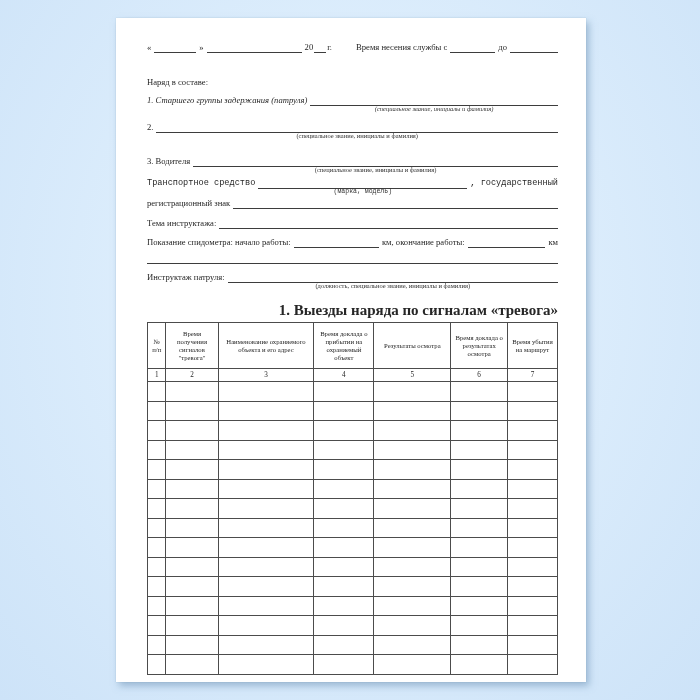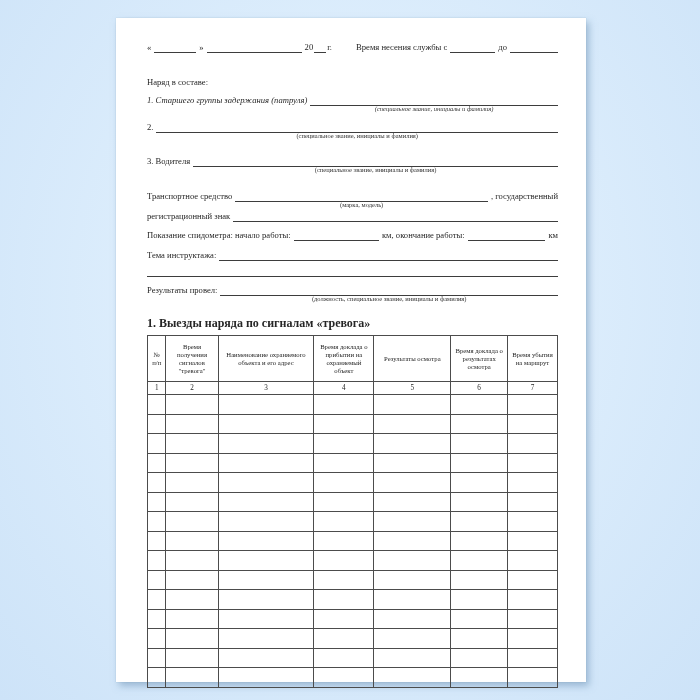--- a/index.html
+++ b/index.html
@@ -66,23 +66,23 @@
     text-align: center;
     font-size: 6.5px;
     line-height: 8px;
     color: #333333;
     white-space: nowrap;
   }
   .spread { justify-content: space-between; }
   .group { display: flex; align-items: flex-end; }
   .fullline { height: 7px; margin: 8px 0 0 0; border-bottom: 1px solid #3d3d3d; }
   .heading {
-    text-align: left;
+    text-align: right;
     font-weight: bold;
-    font-size: 12px;
+    font-size: 15px;
     line-height: 11px;
     margin-top: 22px;
   }
   table.log {
     width: 100%;
     border-collapse: collapse;
     table-layout: fixed;
     margin-top: 6px;
   }
   table.log th, table.log td {
@@ -103,21 +103,21 @@
     line-height: 9px;
     height: 13px;
     border-bottom: 1.5px solid #4c4c4c;
   }
   table.log tbody tr.empty td { height: 19.5px; }
   
   .mt13 { margin-top: 24px; }
   .mt7  { margin-top: 7px; font-style: italic; }
   .mt16 { margin-top: 16px; }
   .mt15 { margin-top: 23px; }
-  .mt11 { margin-top: 24px; }
+  .mt11 { margin-top: 11px; font-family: Liberation Mono, monospace; }
   .mt9  { margin-top: 9px; align-items: flex-end; }
   .mt8  { margin-top: 8px; }
 </style>
 </head>
 <body>
 
 <div class="paper">
 
   <div class="line spread">
     <span class="group">
@@ -168,37 +168,37 @@
       <span class="sub">(марка, модель)</span>
     </span>
     <span class="lbl">, государственный</span>
   </div>
 
   <div class="line mt9">
     <span class="lbl">регистрационный знак</span>
     <span class="fill"></span>
   </div>
 
+  <div class="line mt9">
+    <span class="lbl">Тема инструктажа:</span>
+    <span class="fill"></span>
+  </div>
+
   <div class="line mt8">
     <span class="lbl">Показание спидометра: начало работы:</span>
     <span class="blank w90" style="flex:1 1 auto;"></span>
     <span class="lbl">км, окончание работы:</span>
     <span class="blank w82" style="flex:1 1 auto; margin-right:3px;"></span>
     <span class="lbl">км</span>
   </div>
 
-  <div class="line mt9">
-    <span class="lbl">Тема инструктажа:</span>
-    <span class="fill"></span>
-  </div>
-
   <div class="fullline"></div>
 
   <div class="line mt8">
-    <span class="lbl">Результаты провел:</span>
+    <span class="lbl">Инструктаж патруля:</span>
     <span class="fill">
       <span class="sub">(должность, специальное звание, инициалы и фамилия)</span>
     </span>
   </div>
 
   <div class="heading">1. Выезды наряда по сигналам «тревога»</div>
 
   <table class="log">
     <colgroup>
         <col style="width: 4.5%;">

